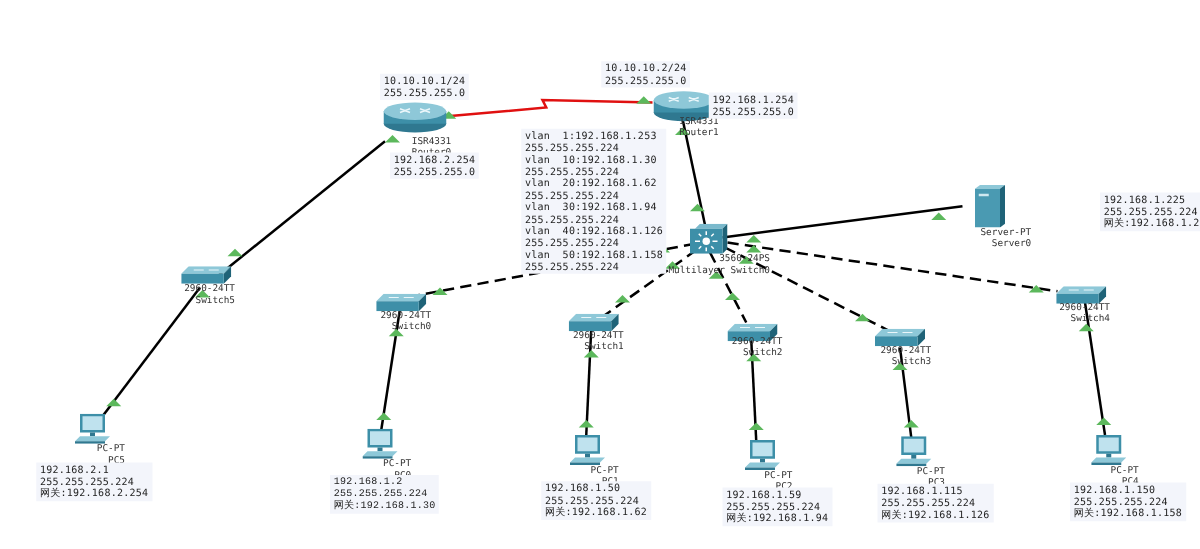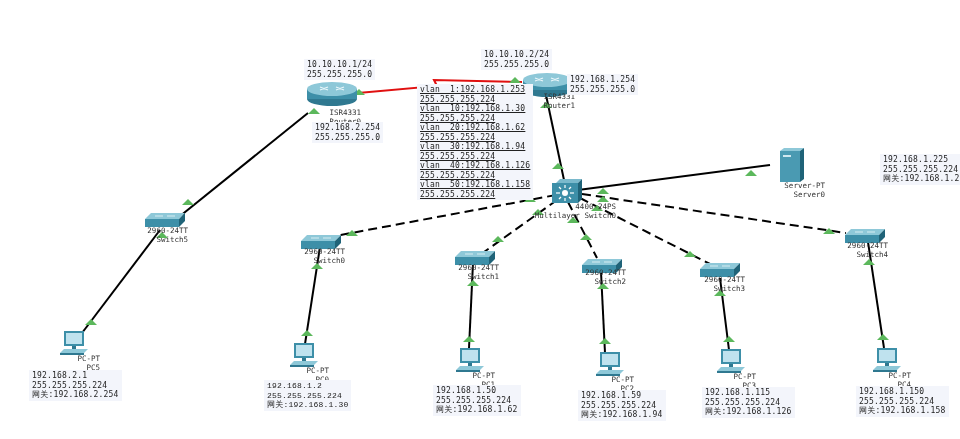--- a/index.html
+++ b/index.html
@@ -106,21 +106,21 @@
         <line x1="4" y1="14" x2="8" y2="14"></line>
           <line x1="18" y1="14" x2="22" y2="14"></line>
         <line x1="7" y1="8" x2="9" y2="10"></line>
           <line x1="17" y1="18" x2="19" y2="20"></line>
         <line x1="19" y1="8" x2="17" y2="10"></line>
           <line x1="9" y1="18" x2="7" y2="20"></line>
       </g>
     </svg>
   </div>
   <div class="label" style="left:520px;top:203px;width:96px;">
-    <div>4400-24PS</div>
+    <div>3560-24PS</div>
     <div>Multilayer Switch0</div>
   </div>
 
   <div class="dev" style="left:780px;top:148px;">
     <svg width="26" height="34">
       <polygon points="0,3 20,3 24,0 4,0" fill="#8ec8d8"></polygon>
       <polygon points="20,3 24,0 24,31 20,34" fill="#1f6378"></polygon>
       <rect x="0" y="3" width="20" height="31" fill="#4a9ab2"></rect>
       <rect x="3" y="7" width="8" height="2" fill="#cfe8f0"></rect>
     </svg>
@@ -293,21 +293,21 @@
   </div>
 
   <div class="note" style="left:304px;top:59px;">10.10.10.1/24
 255.255.255.0</div>
   <div class="note" style="left:481px;top:49px;">10.10.10.2/24
 255.255.255.0</div>
   <div class="note" style="left:312px;top:122px;">192.168.2.254
 255.255.255.0</div>
   <div class="note" style="left:567px;top:74px;">192.168.1.254
 255.255.255.0</div>
-  <div class="note" style="left:417px;top:84px;text-decoration:underline;">vlan  1:192.168.1.253
+  <div class="note" style="left:417px;top:103px;">vlan  1:192.168.1.253
 255.255.255.224
 vlan  10:192.168.1.30
 255.255.255.224
 vlan  20:192.168.1.62
 255.255.255.224
 vlan  30:192.168.1.94
 255.255.255.224
 vlan  40:192.168.1.126
 255.255.255.224
 vlan  50:192.168.1.158

